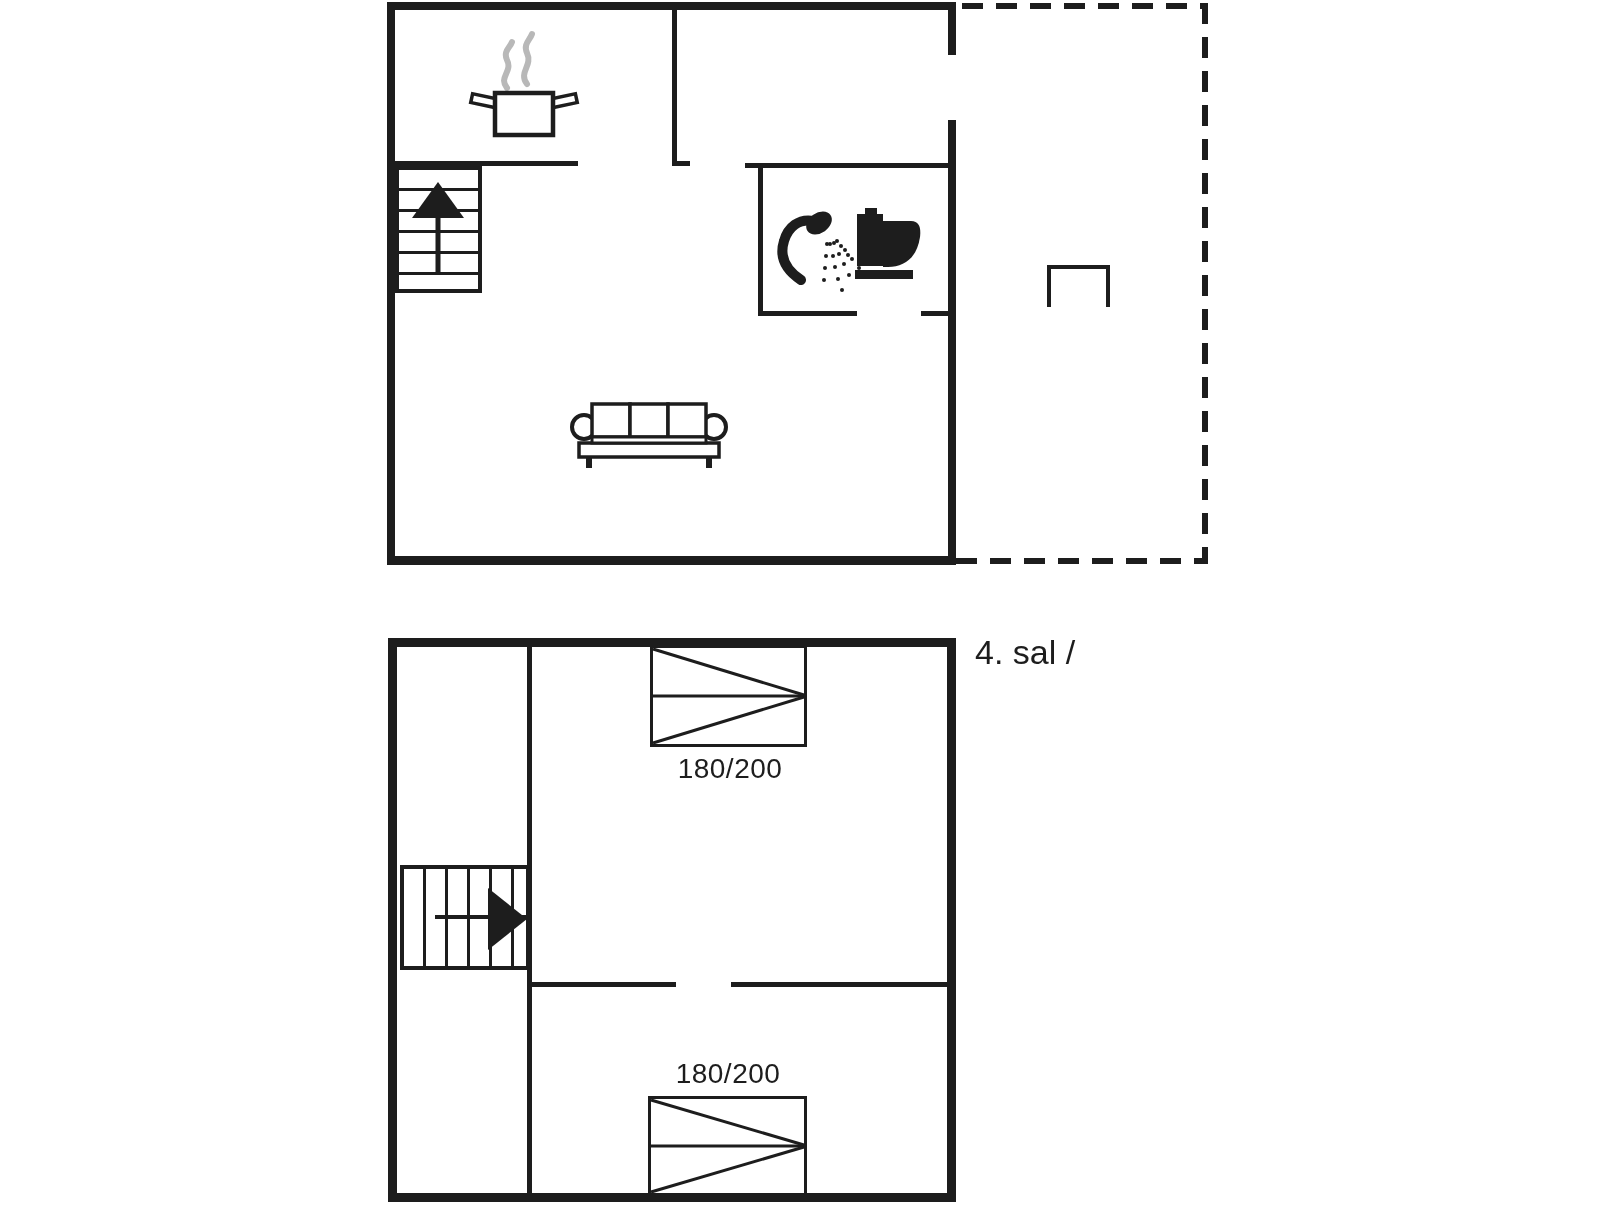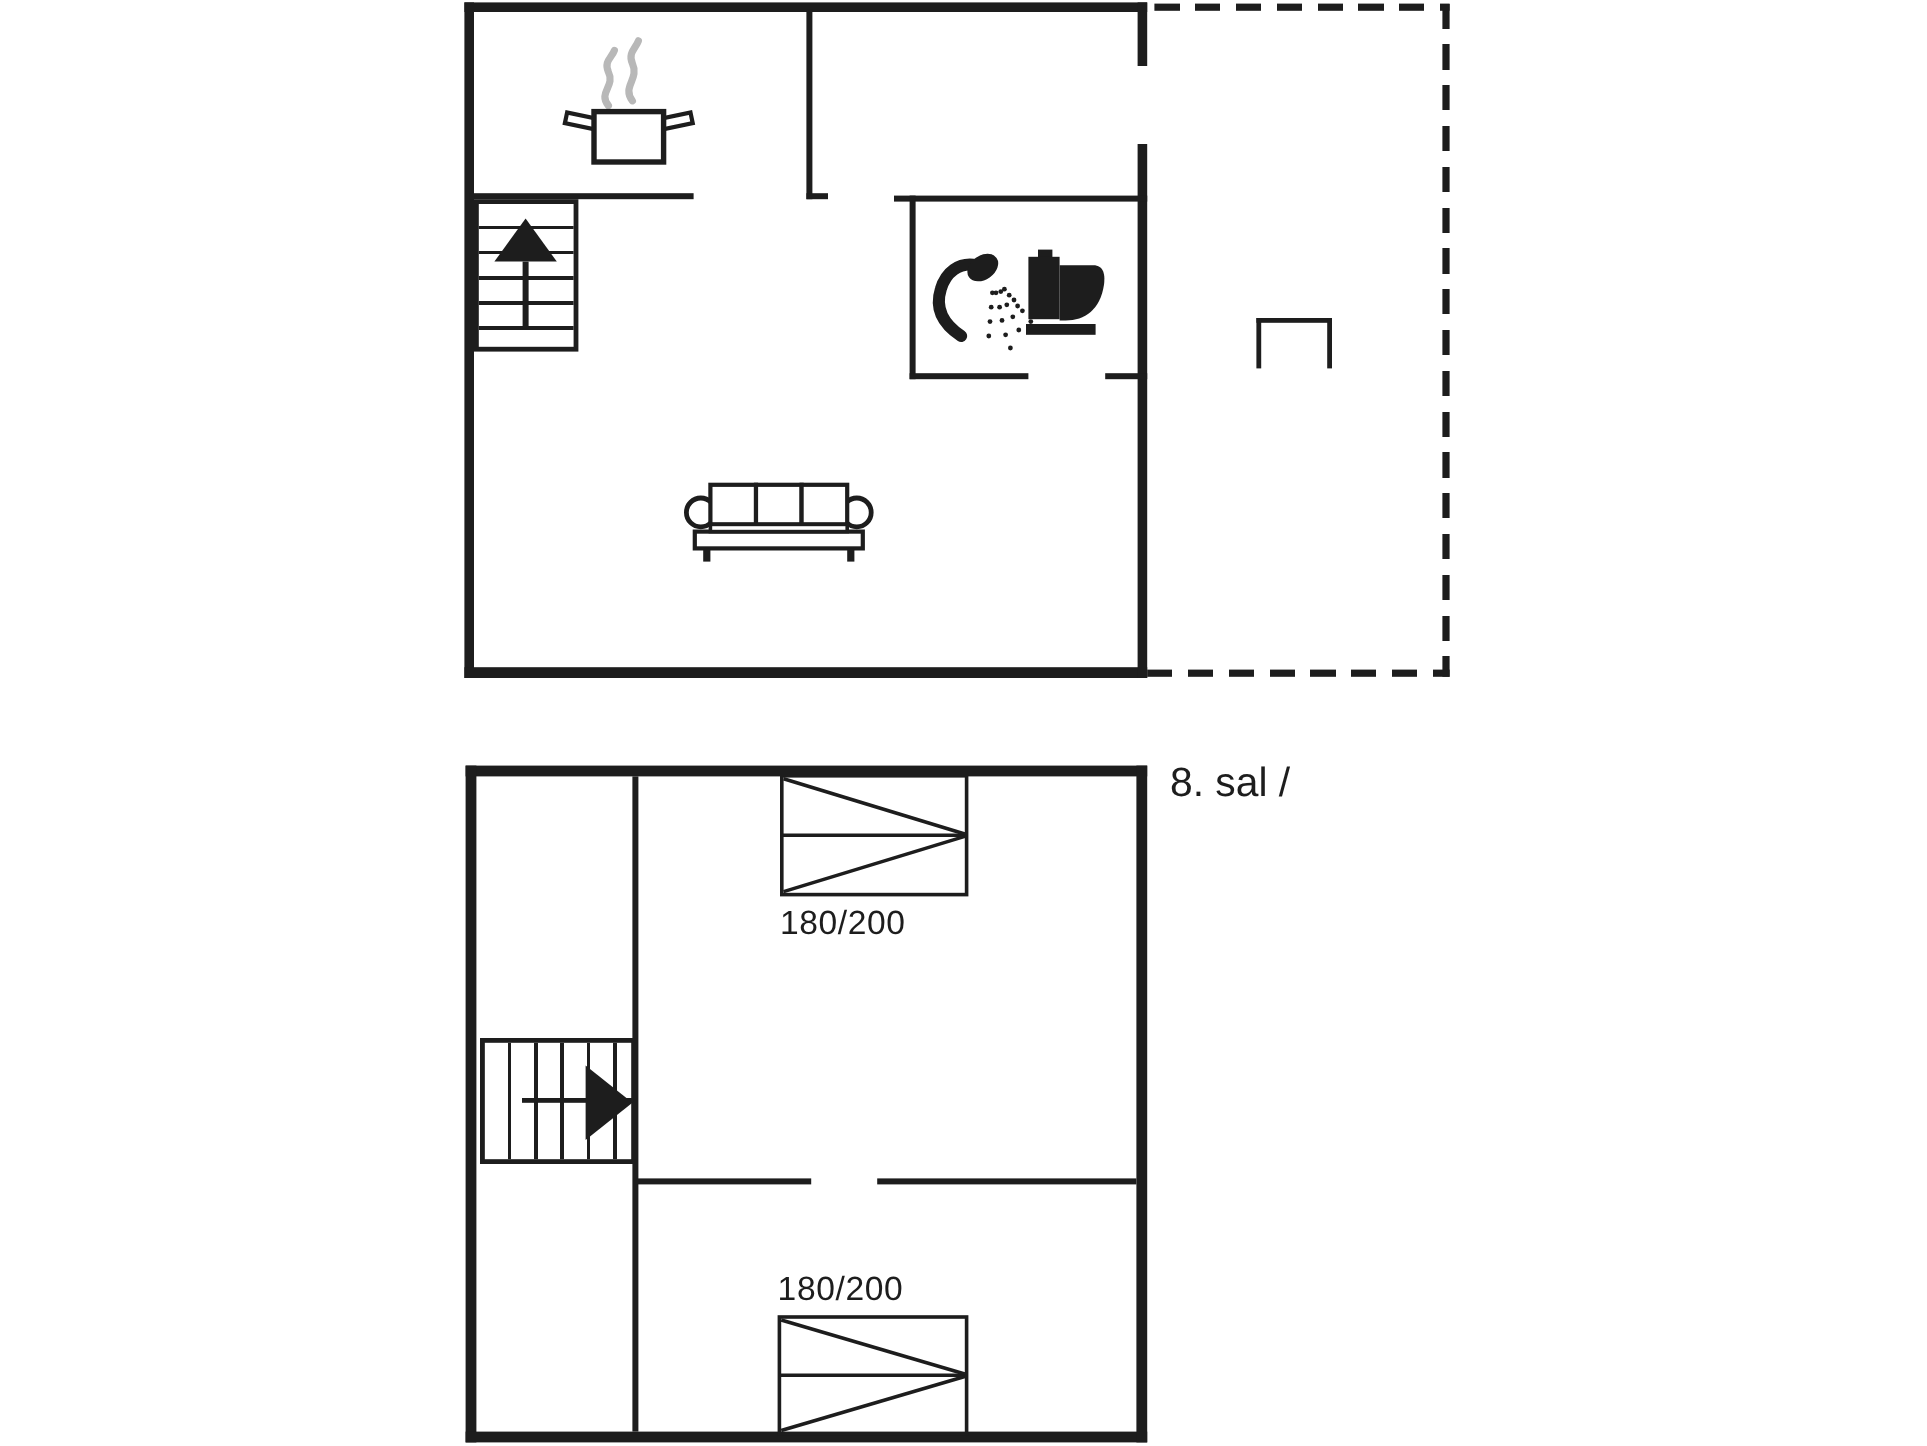--- a/index.html
+++ b/index.html
@@ -22,21 +22,21 @@
     border:4px solid #1d1d1d;box-sizing:border-box;
     background:repeating-linear-gradient(90deg,transparent 0 19px,#1d1d1d 19px 22px);
   }
   .dash-h{position:absolute;height:6px;background:repeating-linear-gradient(90deg,#1d1d1d 0 21px,transparent 21px 34px);}
   .dash-v{position:absolute;width:6px;background:repeating-linear-gradient(180deg,#1d1d1d 0 21px,transparent 21px 34px);}
   .bench{
     position:absolute;left:1047px;top:265px;width:63px;height:42px;
     border:4px solid #1d1d1d;border-bottom:none;box-sizing:border-box;
   }
   .bed-label{
-    position:absolute;width:160px;
+    position:absolute;width:160px;text-align:center;
     font-size:28px;color:#1d1d1d;letter-spacing:0.5px;
   }
   .floor-title{
     position:absolute;left:975px;top:630px;
     font-size:34px;line-height:44px;color:#1d1d1d;
   }
   svg{position:absolute;overflow:visible;}
   .icon-stroke{fill:none;stroke:#1d1d1d;}
 </style>
 </head>
@@ -156,17 +156,17 @@
 
     <div class="bed-label" style="left:648px;top:1058px;">180/200</div>
     <svg style="left:648px;top:1096px;" width="159" height="100" viewBox="648 1096 159 100">
       <rect x="649.5" y="1097.5" width="156" height="97" fill="#ffffff" stroke="#1d1d1d" stroke-width="3"></rect>
       <line x1="649" y1="1146" x2="805" y2="1146" stroke="#1d1d1d" stroke-width="3"></line>
       <line x1="651" y1="1100" x2="804" y2="1145" stroke="#1d1d1d" stroke-width="3"></line>
       <line x1="651" y1="1192" x2="804" y2="1147" stroke="#1d1d1d" stroke-width="3"></line>
     </svg>
 
     <div class="floor-title">
-      <div>8. sal /</div>
+      <div>4. sal /</div>
     </div>
   </div>
 
 </div>
 
 </body></html>

